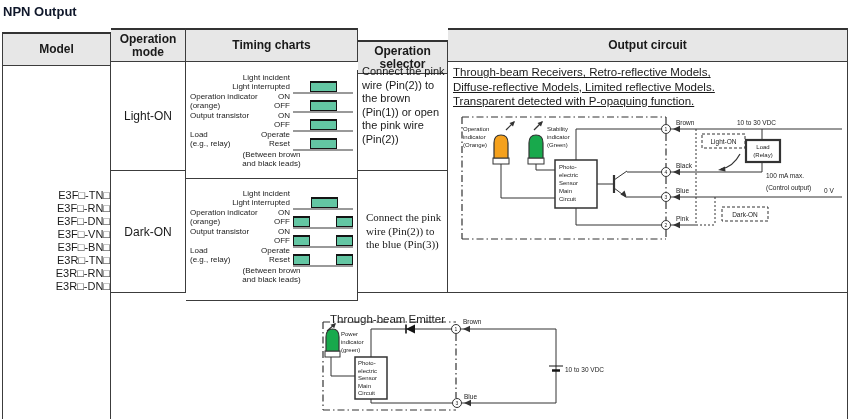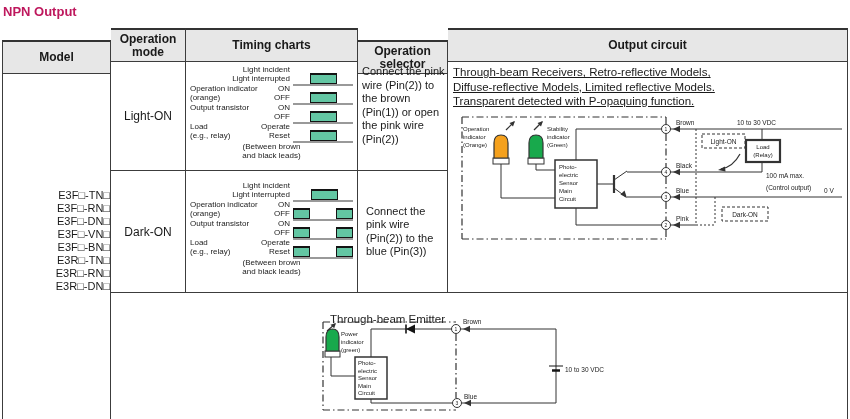--- a/index.html
+++ b/index.html
@@ -1,31 +1,31 @@
 <!DOCTYPE html>
 <html><head>
 <meta charset="utf-8">
 <style>
   html,body{margin:0;padding:0;background:#fff;}
   .page{position:relative;width:850px;height:419px;background:#fff;overflow:hidden;
         font-family:"Liberation Sans",sans-serif;color:#1a1a1a;}
-  .title{position:absolute;left:3px;top:4px;font-size:13px;font-weight:bold;color:#be185d;}
+  .title{position:absolute;left:3px;top:4px;font-size:13px;font-weight:bold;color:#0f172a;}
   .tbl{position:absolute;left:2px;top:28px;width:846px;height:391px;}
   .cell{position:absolute;box-sizing:border-box;border-right:1px solid #3c3c3c;border-bottom:1px solid #3c3c3c;}
   .cell.noB{border-bottom:none;}
   .hdr{background:#e7e7e7;border-top:2px solid #333;display:flex;align-items:center;justify-content:center;
        text-align:center;font-weight:bold;font-size:12px;line-height:13px;}
   .leftEdge{border-left:1px solid #3c3c3c;}
   .modelCell{display:flex;flex-direction:column;justify-content:center;padding-left:4px;
              font-size:11px;line-height:13px;text-align:right;}
   .modeCell{display:flex;align-items:center;justify-content:center;font-size:12px;}
   .selCell{font-size:11px;line-height:13.5px;padding:3px 2px 0 4px;}
   .selCell.mid{display:flex;align-items:center;padding-top:0;}
   
-  .tcell{padding:3px 0 0 4px;}
+  .tcell{padding:3px 0 0 4px;margin-top:8px;}
   .tcell.dk{padding-top:10px;}
   .trow{position:relative;height:19px;}
   .tlbls{width:100px;}
   .tline{font-size:8px;line-height:9px;height:9px;white-space:nowrap;color:#222;}
   .tline.right{text-align:right;}
   .tline.split{display:flex;justify-content:space-between;}
   .wave{position:absolute;left:103px;top:7px;width:60px;height:12px;border-bottom:2px solid #999;}
   .pulse{position:absolute;bottom:0;height:11px;background:#63c6a3;box-sizing:border-box;
          border:1px solid #141414;border-top:2.5px solid #141414;}
   .tfoot{width:163px;text-align:center;font-size:8px;line-height:8.5px;margin-top:2px;color:#222;}
@@ -39,21 +39,21 @@
   svg text{font-family:"Liberation Sans",sans-serif;fill:#222;}
 </style>
 </head>
 <body>
 
 <div class="page">
   <div class="title">NPN Output</div>
 
   <div class="tbl">
 
-    <div class="cell hdr leftEdge" style="left:0;top:12px;width:109px;height:34px;">
+    <div class="cell hdr leftEdge" style="left:0;top:4px;width:109px;height:34px;">
         <span>Model</span>
       </div>
     <div class="cell hdr" style="left:184px;top:0;width:172px;height:34px;">
         <span>Timing charts</span>
       </div>
     <div class="cell hdr" style="left:109px;top:0;width:75px;height:34px;">
         <span style="width:62px;">Operation mode</span>
       </div>
     <div class="cell hdr" style="left:356px;top:0;width:90px;height:34px;margin-top:12px;">
         <span style="width:62px;">Operation selector</span>
@@ -318,21 +318,21 @@
             <i class="pulse" style="left:43px;width:17px;"></i>
           </div>
       </div>
       <div class="tfoot">
         <div>(Between brown</div>
         <div>and black leads)</div>
       </div>
     </div>
 
     <div class="cell selCell mid" style="left:356px;top:143px;width:90px;height:122px;">
-        <span style="padding-left:4px;">Connect the pink wire (Pin(2)) to the blue (Pin(3))</span>
+        <span style="padding-left:4px;font-family:Liberation Serif, serif;">Connect the pink wire (Pin(2)) to the blue (Pin(3))</span>
       </div>
 
     <div class="cell noB" style="left:109px;top:265px;width:737px;height:126px;">
       <div class="emTitle">Through-beam Emitter</div>
 
       <svg class="emSvg" width="530" height="114" viewBox="0 0 530 114">
 
         <g stroke="#333" stroke-width="1.2" fill="none" stroke-dasharray="7 3 1.5 3">
           <path d="M3,18 H136 M3,18 V106 M3,106 H136"></path>
           <path d="M136,30 V94"></path>

